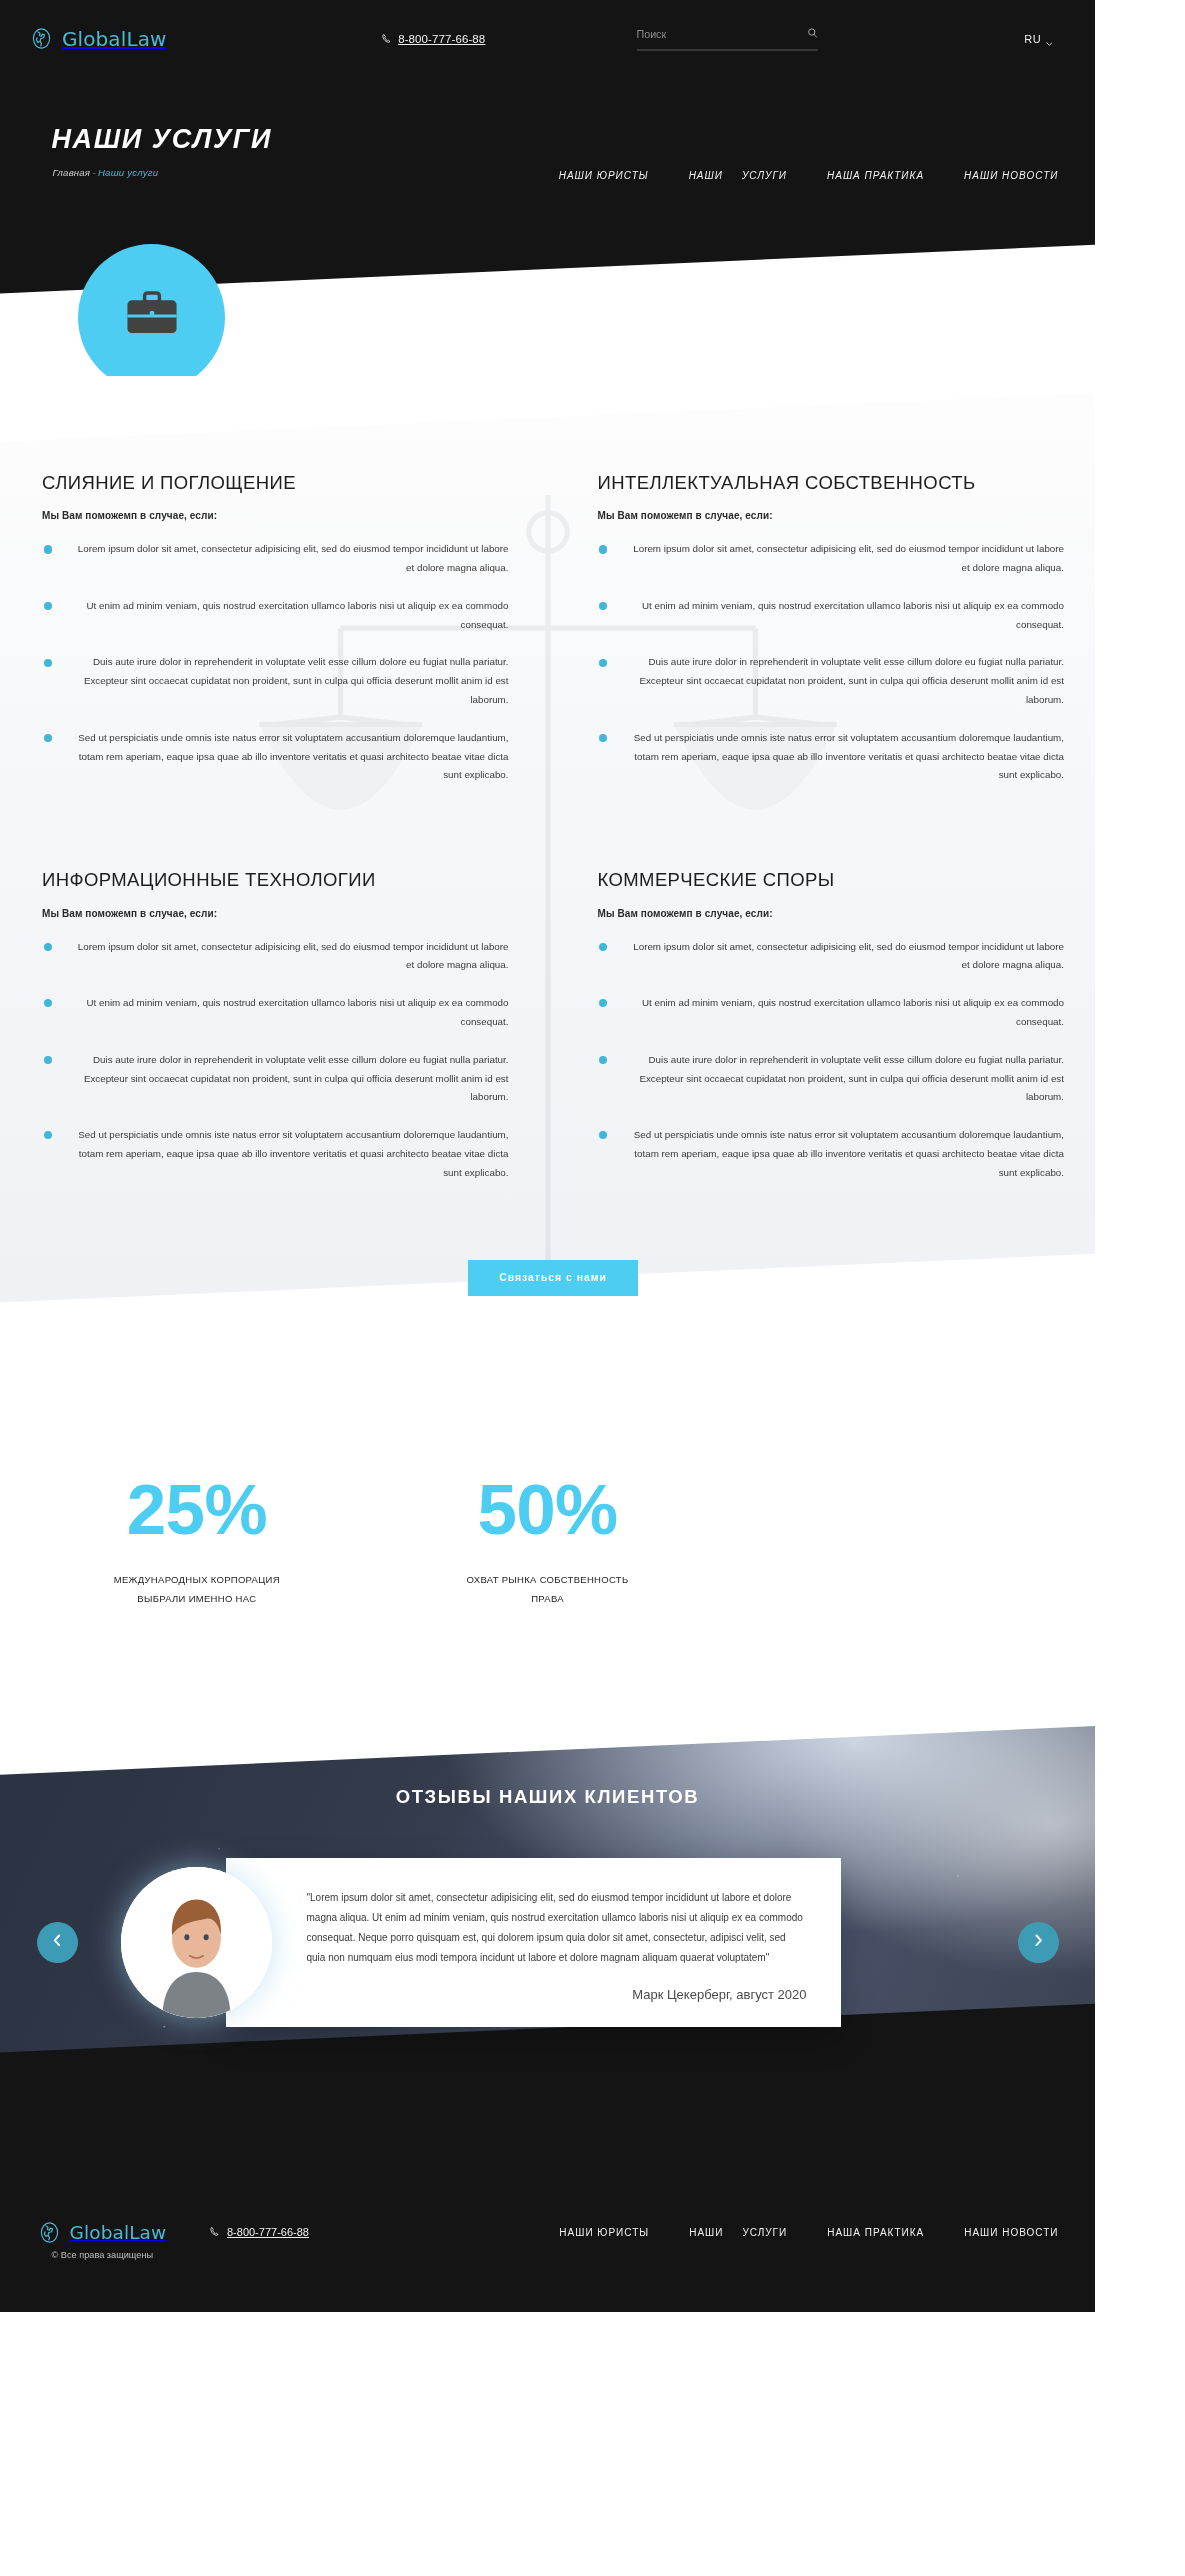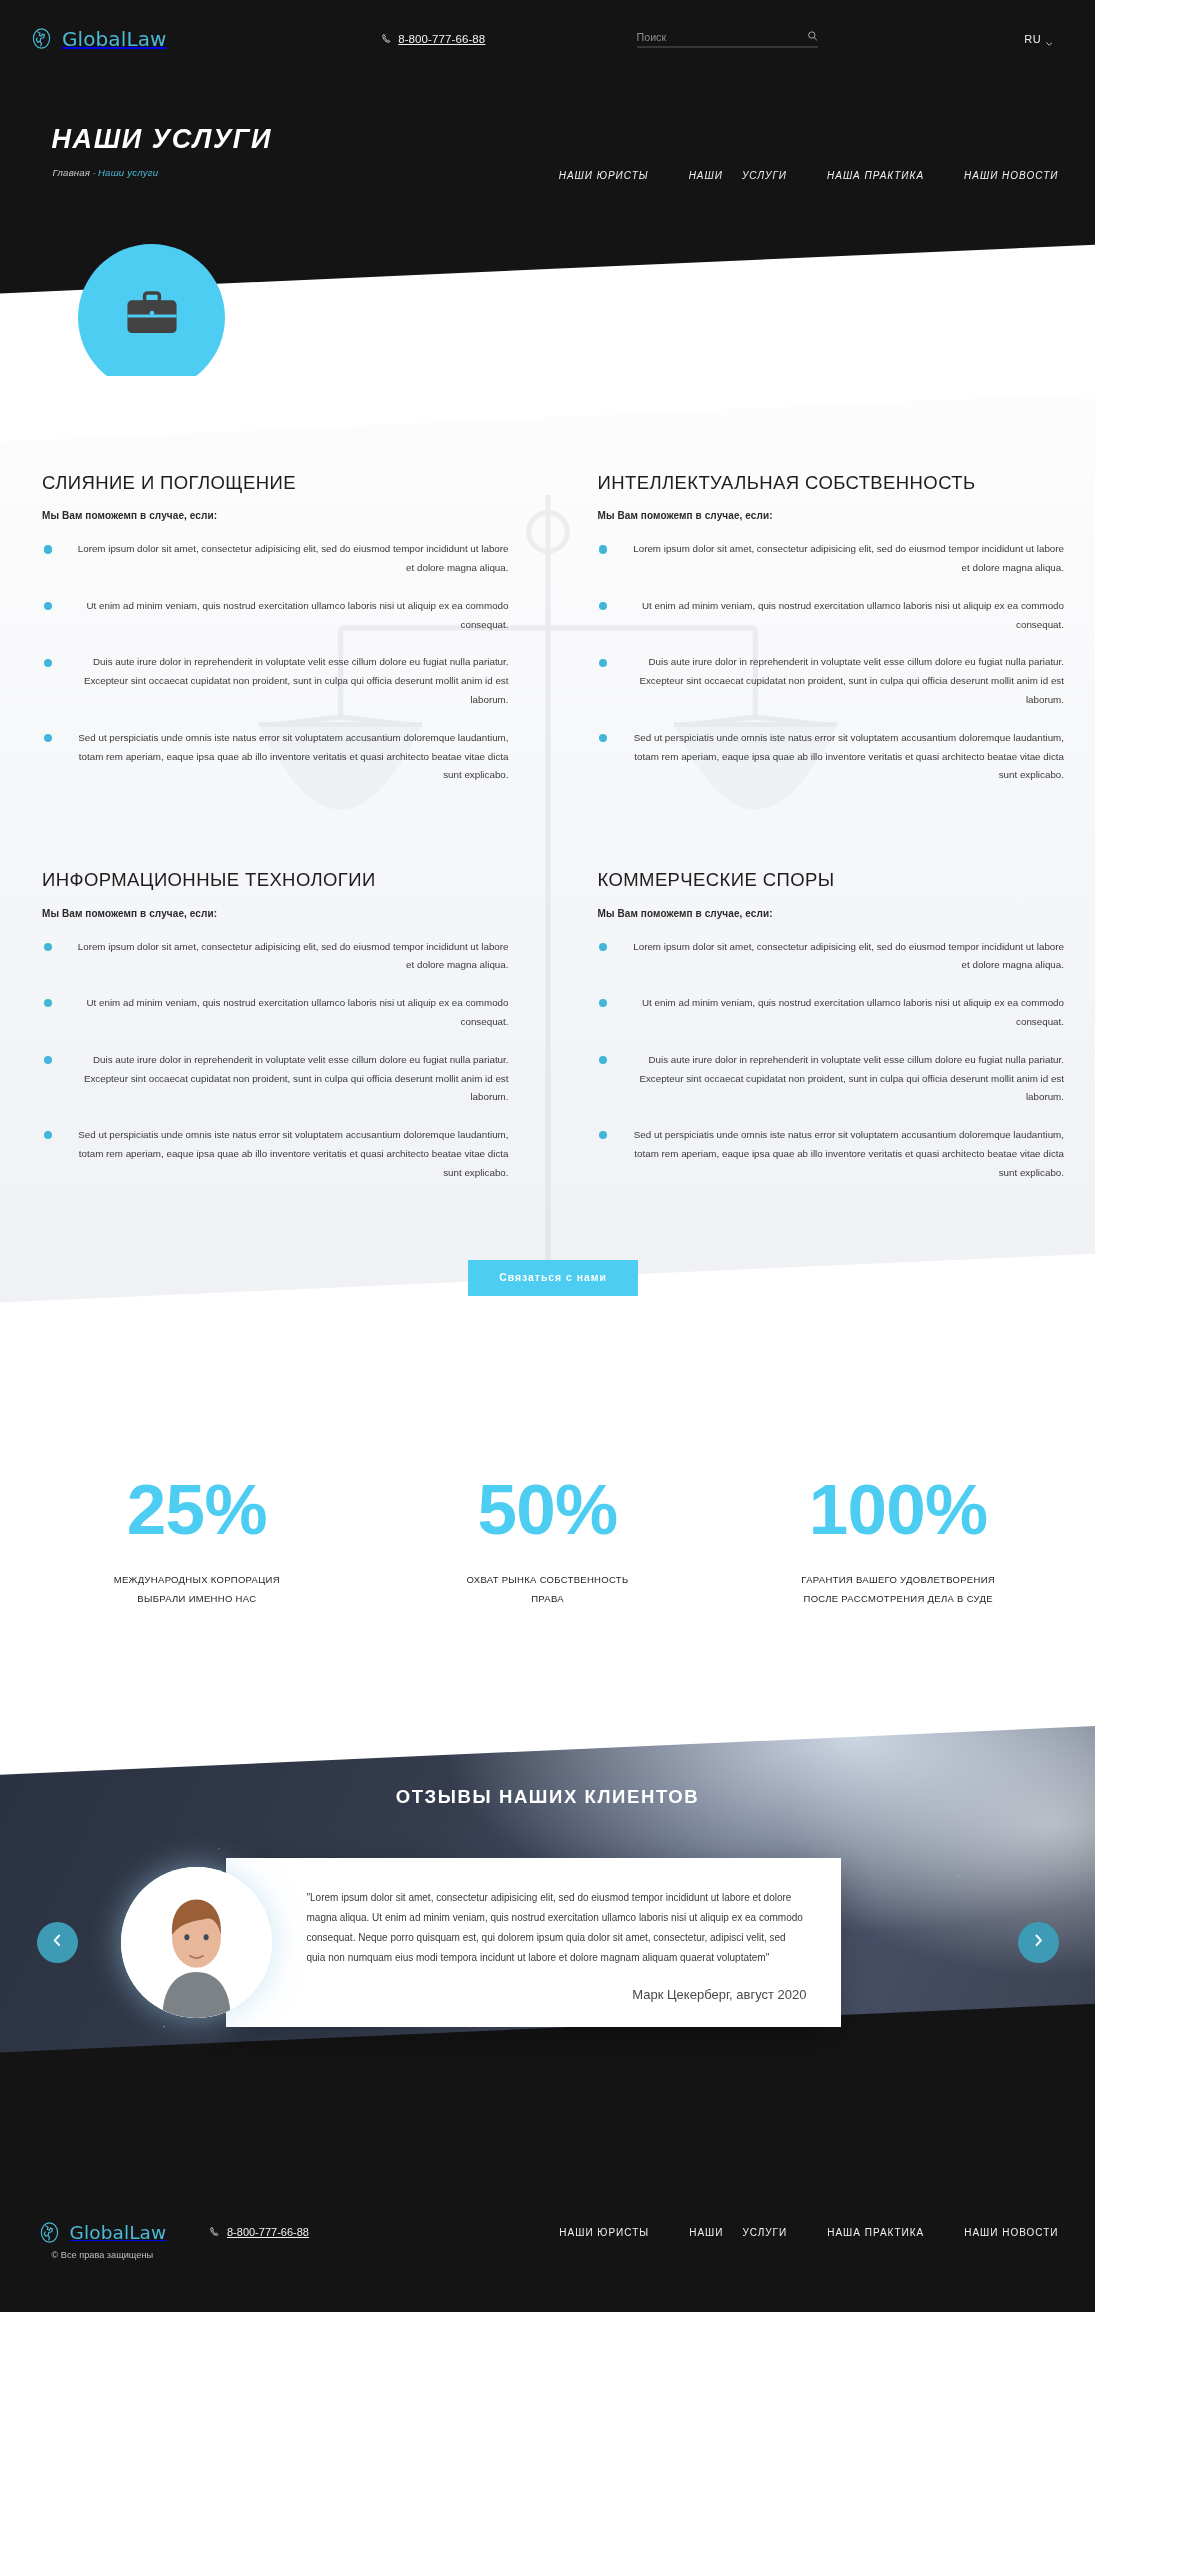--- a/index.html
+++ b/index.html
@@ -57,21 +57,21 @@
     color: #f2f2f2; font-size: 11.5px; letter-spacing: 0.1px;
     position: absolute; left: 359px; top: 50%; transform: translateY(-50%);
     white-space: nowrap;
   }
   .phone svg { width: 11px; height: 11px; display:block; }
 
   .search {
     position: absolute; left: 615px; top: 50%; transform: translateY(-50%);
     width: 181px;
     border-bottom: 0.7px solid #5b5b5b;
-    display: flex; align-items: center; padding-bottom: 4px;
+    display: flex; align-items: center; padding-bottom: 10px;
   }
   .search input {
     flex: 1; background: transparent; border: none; outline: none;
     color: #cfcfcf; font-size: 10.7px;
     font-family: "Liberation Sans", sans-serif;
   }
   .search input::placeholder { color: #8d8d8d; }
   .search .mag { width: 11px; height: 11px; opacity:.85; }
 
   .lang {
@@ -445,27 +445,20 @@
       </div>
 
       <div class="stat">
         <div class="num">50%</div>
         <div class="lbl">
           <div>ОХВАТ РЫНКА СОБСТВЕННОСТЬ</div>
           <div>ПРАВА</div>
         </div>
       </div>
 
-      <div class="stat">
-        <div class="num">100%</div>
-        <div class="lbl">
-          <div>ГАРАНТИЯ ВАШЕГО УДОВЛЕТВОРЕНИЯ</div>
-          <div>ПОСЛЕ РАССМОТРЕНИЯ ДЕЛА В СУДЕ</div>
-        </div>
-      </div>
     </div>
   </section>
 
   <section class="testi">
     <svg class="stars" viewBox="0 0 1600 640">
       <g fill="#ffffff" opacity=".38">
         <circle cx="120" cy="90" r="1.4"></circle>
           <circle cx="320" cy="210" r="1.1"></circle>
         <circle cx="520" cy="60" r="1.5"></circle>
           <circle cx="760" cy="300" r="1.2"></circle>

